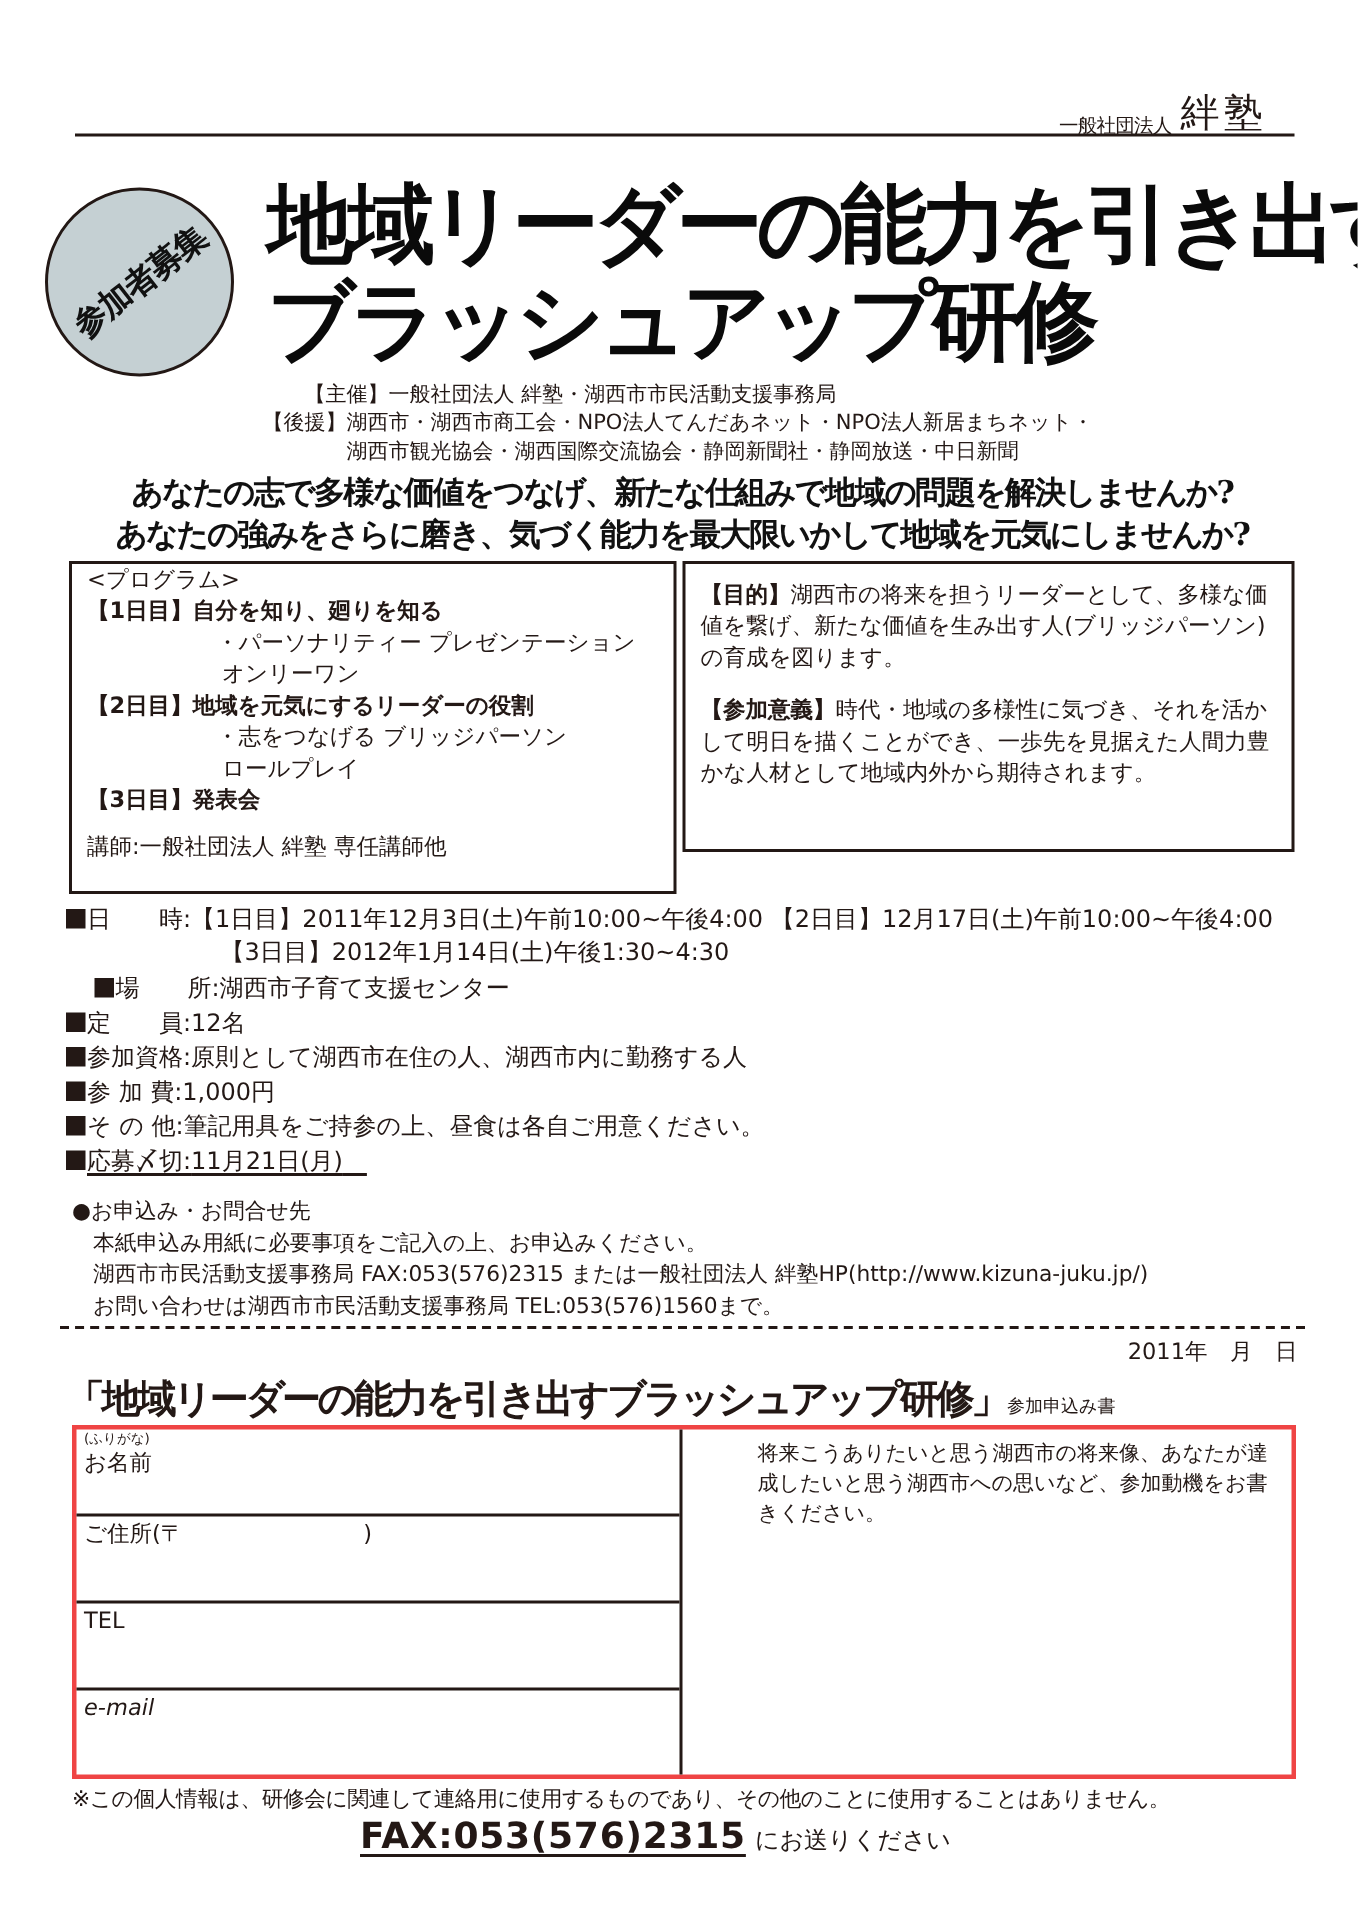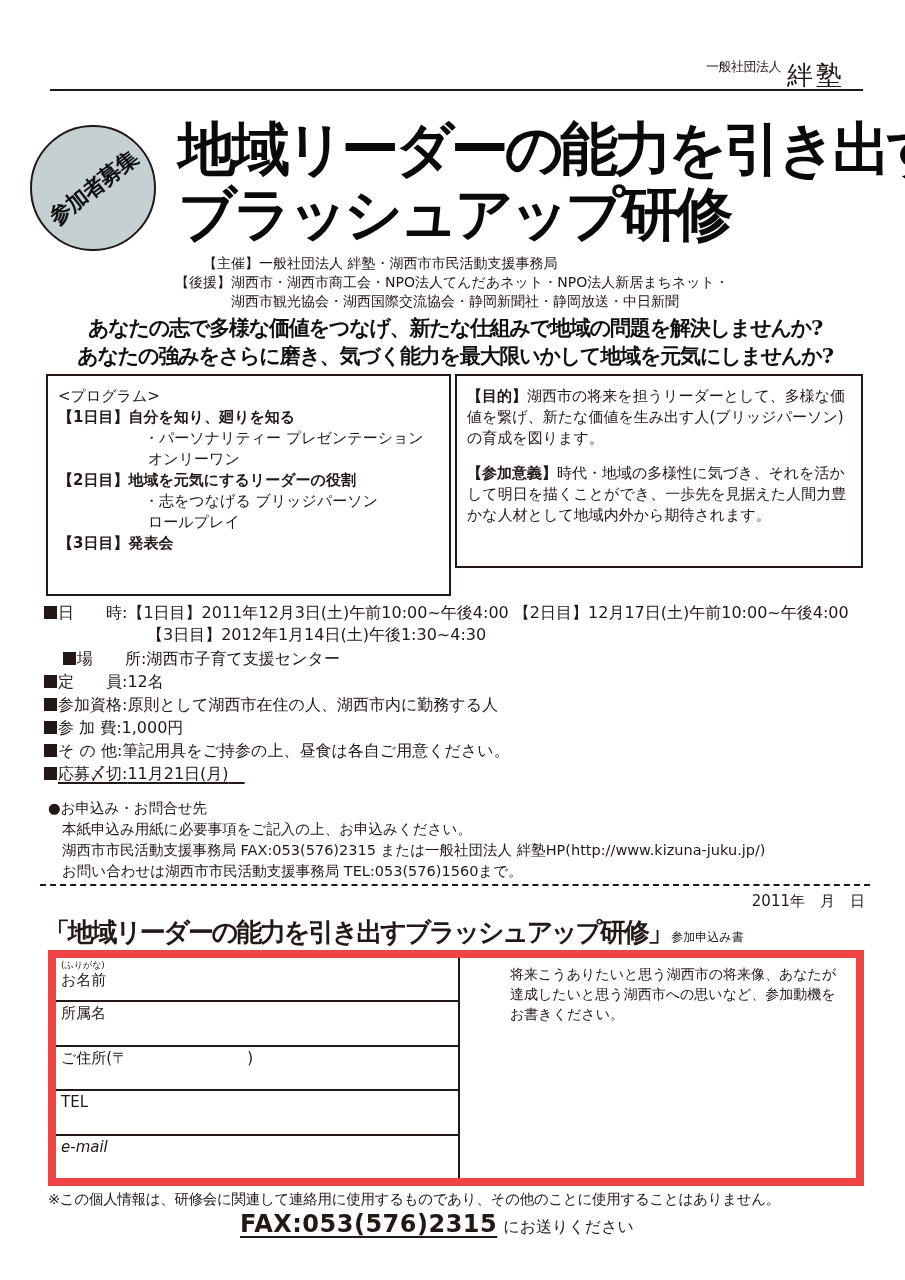--- a/index.html
+++ b/index.html
@@ -1,52 +1,52 @@
 <!DOCTYPE html>
 <html><head>
 <meta charset="utf-8">
 <style>
   html, body { margin:0; padding:0; background:#fff; }
   body { width:905px; height:1280px; position:relative; overflow:hidden;
          font-family:"DejaVu Sans", sans-serif; color:#231815; }
   .abs { position:absolute; }
-  .org { right:60px; top:58px; display:flex; align-items:flex-start; gap:6px; }
+  .org { right:60px; top:58px; display:flex; align-items:flex-end; gap:6px; }
   .org-small { font-size:13px; letter-spacing:-0.5px; }
   .org-big { font-family:"DejaVu Serif", serif; font-size:26px; font-weight:normal; letter-spacing:3px; }
   .top-rule { left:50px; top:89px; width:813px; height:2px; background:#231815; }
   .badge { left:30px; top:125px; width:122px; height:122px; border-radius:50%;
            background:#c5d0d3; border:2px solid #231815; display:flex;
            align-items:center; justify-content:center; }
   .badge span { transform:rotate(-38deg); font-weight:bold; font-size:22px; color:#111; letter-spacing:-1px; white-space:nowrap; }
   .title { left:178px; font-weight:bold; font-size:58px; letter-spacing:-4px; color:#0a0a0a; white-space:nowrap; line-height:1; }
   .t1 { top:120px; }
   .t2 { top:185px; }
   .sponsor { left:175px; font-size:14px; line-height:19px; white-space:nowrap; }
   .catch { left:40px; width:830px; text-align:center; font-family:"DejaVu Serif", serif; font-weight:bold; font-size:21px; letter-spacing:-1.2px; white-space:nowrap; color:#111; }
   .box { border:2px solid #231815; background:#fff; box-sizing:border-box; }
-  .prog { left:46px; top:374px; width:405px; height:222px; padding:10px 10px; font-size:15px; line-height:21px; }
+  .prog { left:46px; top:374px; width:405px; height:222px; padding:0 10px; font-size:15px; line-height:21px; }
   .prog .b { font-weight:bold; }
   .prog .ind { padding-left:86px; }
   .prog .ind2 { padding-left:90px; }
   .prog .teacher { margin-top:10px; }
   .aim { left:455px; top:374px; width:408px; height:194px; padding:10px 10px; font-size:15px; line-height:21px; }
   .aim .b { font-weight:bold; }
   .aim p { margin:0 0 14px 0; }
   .info { left:44px; font-size:16px; line-height:21px; white-space:nowrap; }
   .info .sq { display:inline-block; width:13px; height:13px; background:#231815; margin-right:1px; vertical-align:-1px; }
   .info .indent { padding-left:103px; }
   .deadline { text-decoration:underline; text-underline-offset:3px; text-decoration-thickness:2px; }
   .contact { left:48px; top:798px; font-size:14.5px; line-height:21px; white-space:nowrap; }
   .contact .sub { padding-left:14px; }
   .dash { left:40px; top:884px; width:830px; border-top:2px dashed #231815; }
   .date { right:40px; top:892px; font-size:15px; white-space:nowrap; word-spacing:14px; }
   .form-title { left:44px; top:915px; white-space:nowrap; }
   .form-title .big { font-weight:bold; font-size:26px; letter-spacing:-2.2px; }
   .form-title .small { font-size:12px;font-family:Liberation Serif, serif; }
-  .form { left:48px; top:950px; width:816px; height:236px; border:8px solid #ef4444; box-sizing:border-box; display:flex; }
+  .form { left:48px; top:950px; width:816px; height:236px; border:3px solid #ef4444; box-sizing:border-box; display:flex; }
   .form .left { width:402px; border-right:2px solid #231815; display:flex; flex-direction:column; }
   .form .row { flex:1; border-bottom:2px solid #231815; padding:2px 5px; font-size:15px; position:relative; }
   .form .row:last-child { border-bottom:none;font-style:italic; }
   .form .furi { font-size:9px; display:block; line-height:11px; }
   .form .right { flex:1; padding:6px 8px; font-size:14px; line-height:20px;margin-left:42px; }
   .note { left:48px; top:1190px; font-size:14.5px; letter-spacing:-0.3px; white-space:nowrap; }
   .fax { left:240px; top:1210px; white-space:nowrap; }
   .fax .num { font-weight:bold; font-size:24px; text-decoration:underline; text-decoration-thickness:2px; text-underline-offset:4px; letter-spacing:0.5px; }
   .fax .rest { font-size:16px; margin-left:6px; }
 </style>
@@ -79,20 +79,21 @@
 
 <div class="abs box prog">
   <div>&lt;プログラム&gt;</div>
   <div class="b"><span>【1日目】</span><span>自分を知り、廻りを知る</span></div>
   <div class="ind">・パーソナリティー プレゼンテーション</div>
   <div class="ind2">オンリーワン</div>
   <div class="b"><span>【2日目】</span><span>地域を元気にするリーダーの役割</span></div>
   <div class="ind">・志をつなげる ブリッジパーソン</div>
   <div class="ind2">ロールプレイ</div>
   <div class="b"><span>【3日目】</span><span>発表会</span></div>
+  <div class="teacher">講師:一般社団法人 絆塾 専任講師他</div>
 </div>
 
 <div class="abs box aim">
   <p><span class="b">【目的】</span><span>湖西市の将来を担うリーダーとして、多様な価値を繋げ、新たな価値を生み出す人(ブリッジパーソン)の育成を図ります。</span></p>
   <p><span class="b">【参加意義】</span><span>時代・地域の多様性に気づき、それを活かして明日を描くことができ、一歩先を見据えた人間力豊かな人材として地域内外から期待されます。</span></p>
 </div>
 
 <div class="abs info" style="top:602px;">
   <span class="sq"></span><span>日　　時:</span><span>【1日目】2011年12月3日(土)午前10:00~午後4:00 【2日目】12月17日(土)午前10:00~午後4:00</span>
 </div>
@@ -132,23 +133,20 @@
   <span class="big">「地域リーダーの能力を引き出すブラッシュアップ研修」</span><span class="small">参加申込み書</span>
 </div>
 
 <div class="abs form">
   <div class="left">
     <div class="row">
       <span class="furi">(ふりがな)</span>
       <span>お名前</span>
     </div>
     <div class="row">
-      <span>所属名</span>
-    </div>
-    <div class="row">
       <span>ご住所(〒　　　　　　　　)</span>
     </div>
     <div class="row">
       <span>TEL</span>
     </div>
     <div class="row">
       <span>e-mail</span>
     </div>
   </div>
   <div class="right">

